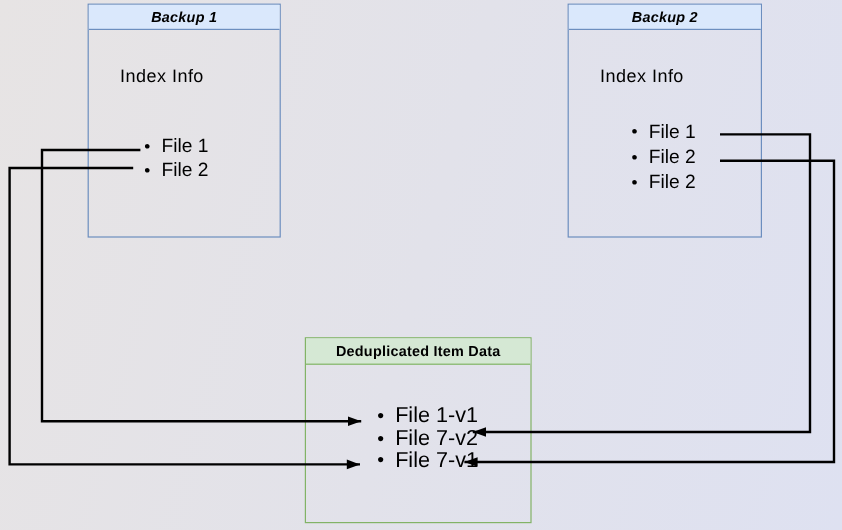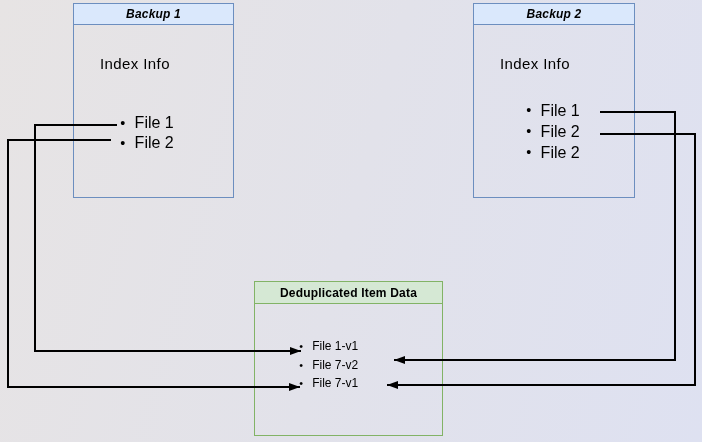--- a/index.html
+++ b/index.html
@@ -33,21 +33,21 @@
 
   ul.file-list { list-style:none; margin:0; padding:0; position:absolute; }
   ul.file-list li { white-space:nowrap; }
   ul.file-list li::before { content:"\2022"; display:inline-block;
                             margin-right:9px; transform:scale(0.9); }
 
   .b1 { left:46px; top:109px; font-size:16px; }
   .b1 li { line-height:20px; }
   .b2 { left:52px; top:96px;  font-size:16px; }
   .b2 li { line-height:21px; }
-  .bd { left:44px; top:55px;  font-size:12px; }
+  .bd { left:59px; top:55px;  font-size:18px; }
   .bd li { line-height:18.5px; }
 </style>
 </head>
 <body>
 
 <div class="canvas">
 
   <svg class="arrows">
     <defs>
       <marker id="arrowhead" markerUnits="userSpaceOnUse" markerWidth="13" markerHeight="10" viewBox="0 0 13 10" refX="12" refY="5" orient="auto">

